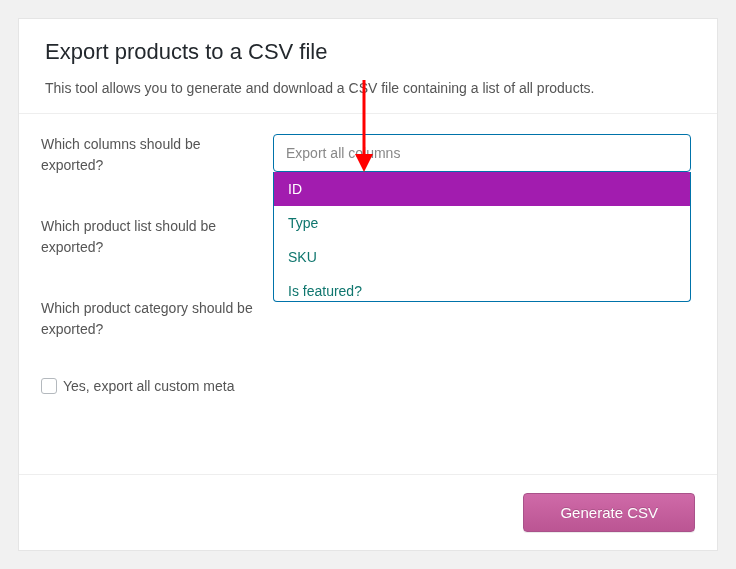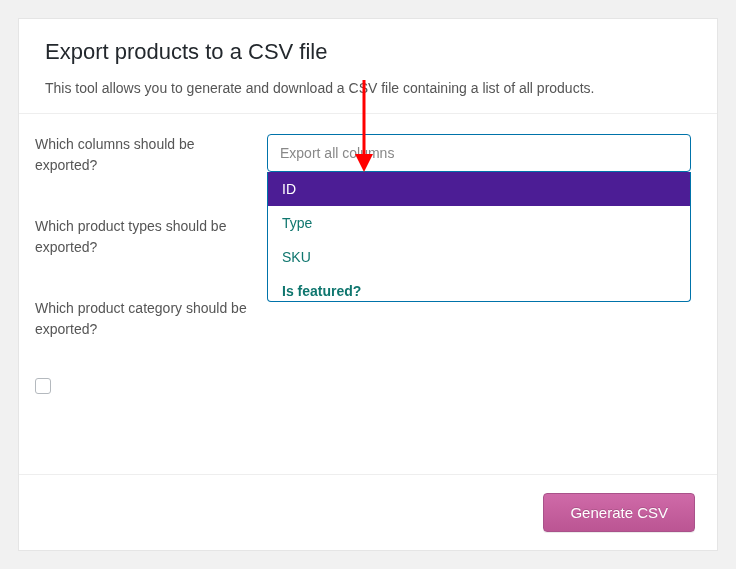--- a/index.html
+++ b/index.html
@@ -33,21 +33,21 @@
     font-size: 14px;
     color: #555;
     line-height: 1.4;
   }
   .card-body {
     border-top: 1px solid #eee;
   }
   .form-row {
     display: flex;
     align-items: flex-start;
-    padding: 20px 26px 20px 16px;
+    padding: 20px 26px 20px 22px;
   }
   .form-row .label {
     width: 232px;
     flex: 0 0 232px;
     font-size: 14px;
     color: #555;
     line-height: 1.5;
     padding-right: 16px;
   }
   .form-row .control {
@@ -78,26 +78,25 @@
     z-index: 20;
     overflow: hidden;
   }
   .dropdown .opt {
     padding: 9px 14px;
     font-size: 14px;
     color: #0f766e;
     cursor: pointer;
   }
   .dropdown .opt.highlight {
-    background: #4c1d95;
+    background: #a21caf;
     color: #fff;
   }
   .dropdown .opt.last {
     padding-bottom: 2px;
-    font-weight: bold;
   }
 
   .checkbox-line {
     display: flex;
     align-items: center;
     gap: 6px;
     font-size: 14px;
     color: #555;
   }
   .chk {
@@ -115,21 +114,21 @@
     position: absolute;
     bottom: 0;
     left: 0; right: 0;
   }
   .btn-primary {
     display: inline-block;
     background: #c65f9e;
     background: linear-gradient(#cf6aa8,#bb5593);
     color: #fff;
     font-size: 15px;
-    padding: 10px 26px;
+    padding: 10px 36px;
     border: 1px solid #a9528a;
     border-radius: 4px;
     cursor: pointer;
     text-shadow: 0 -1px 0 rgba(0,0,0,.15);
     box-shadow: 0 1px 0 rgba(0,0,0,.08);
   }
 
   
   .arrow {
     position: absolute;
@@ -161,32 +160,33 @@
         <div class="dropdown">
           <div class="opt highlight">ID</div>
           <div class="opt">Type</div>
           <div class="opt">SKU</div>
           <div class="opt last">Is featured?</div>
         </div>
       </div>
     </div>
 
     <div class="form-row">
-      <div class="label">Which product types should be exported?</div>
+      <div class="label">Which product list should be exported?</div>
       <div class="control"></div>
     </div>
 
     <div class="form-row">
       <div class="label">Which product category should be exported?</div>
       <div class="control"></div>
     </div>
 
     <div class="form-row" style="padding-top:18px;">
       <div class="control checkbox-line">
         <span class="chk"></span>
+        <span>Yes, export all custom meta</span>
       </div>
     </div>
 
   </div>
 
   <div class="card-foot">
     <button class="btn-primary">Generate CSV</button>
   </div>
 
 </div>

